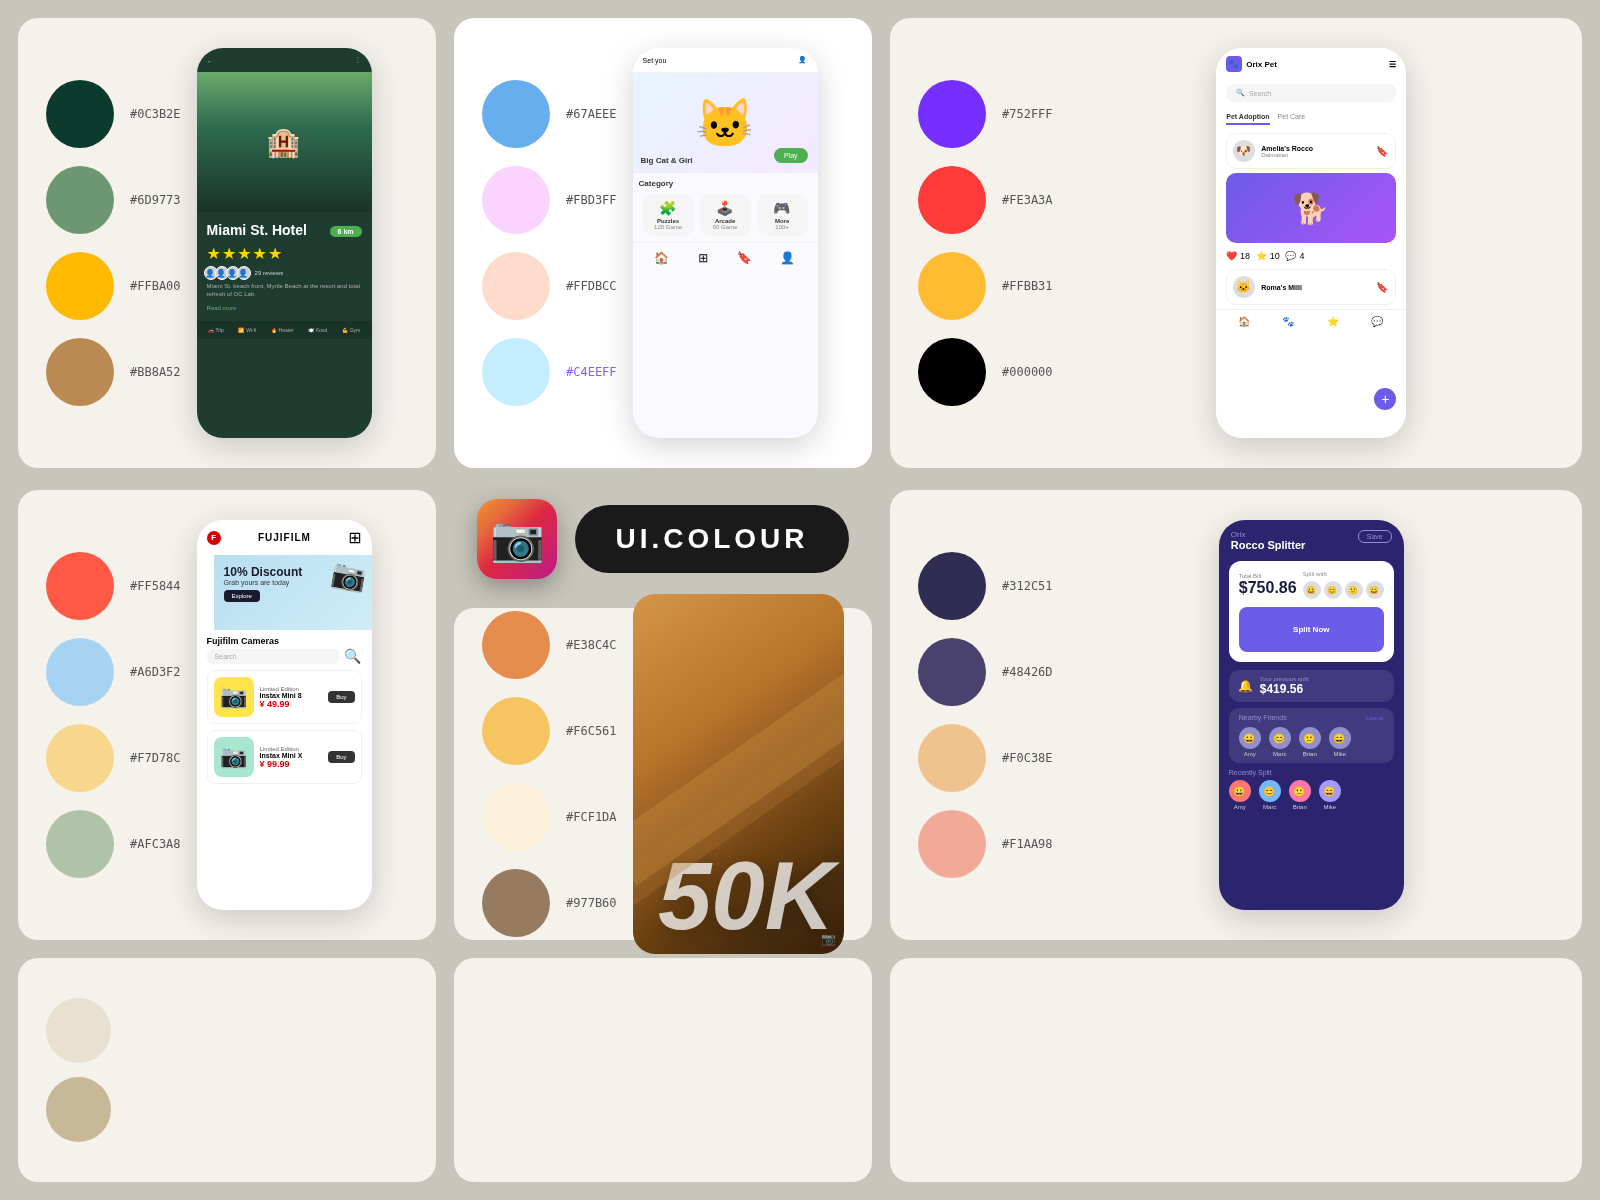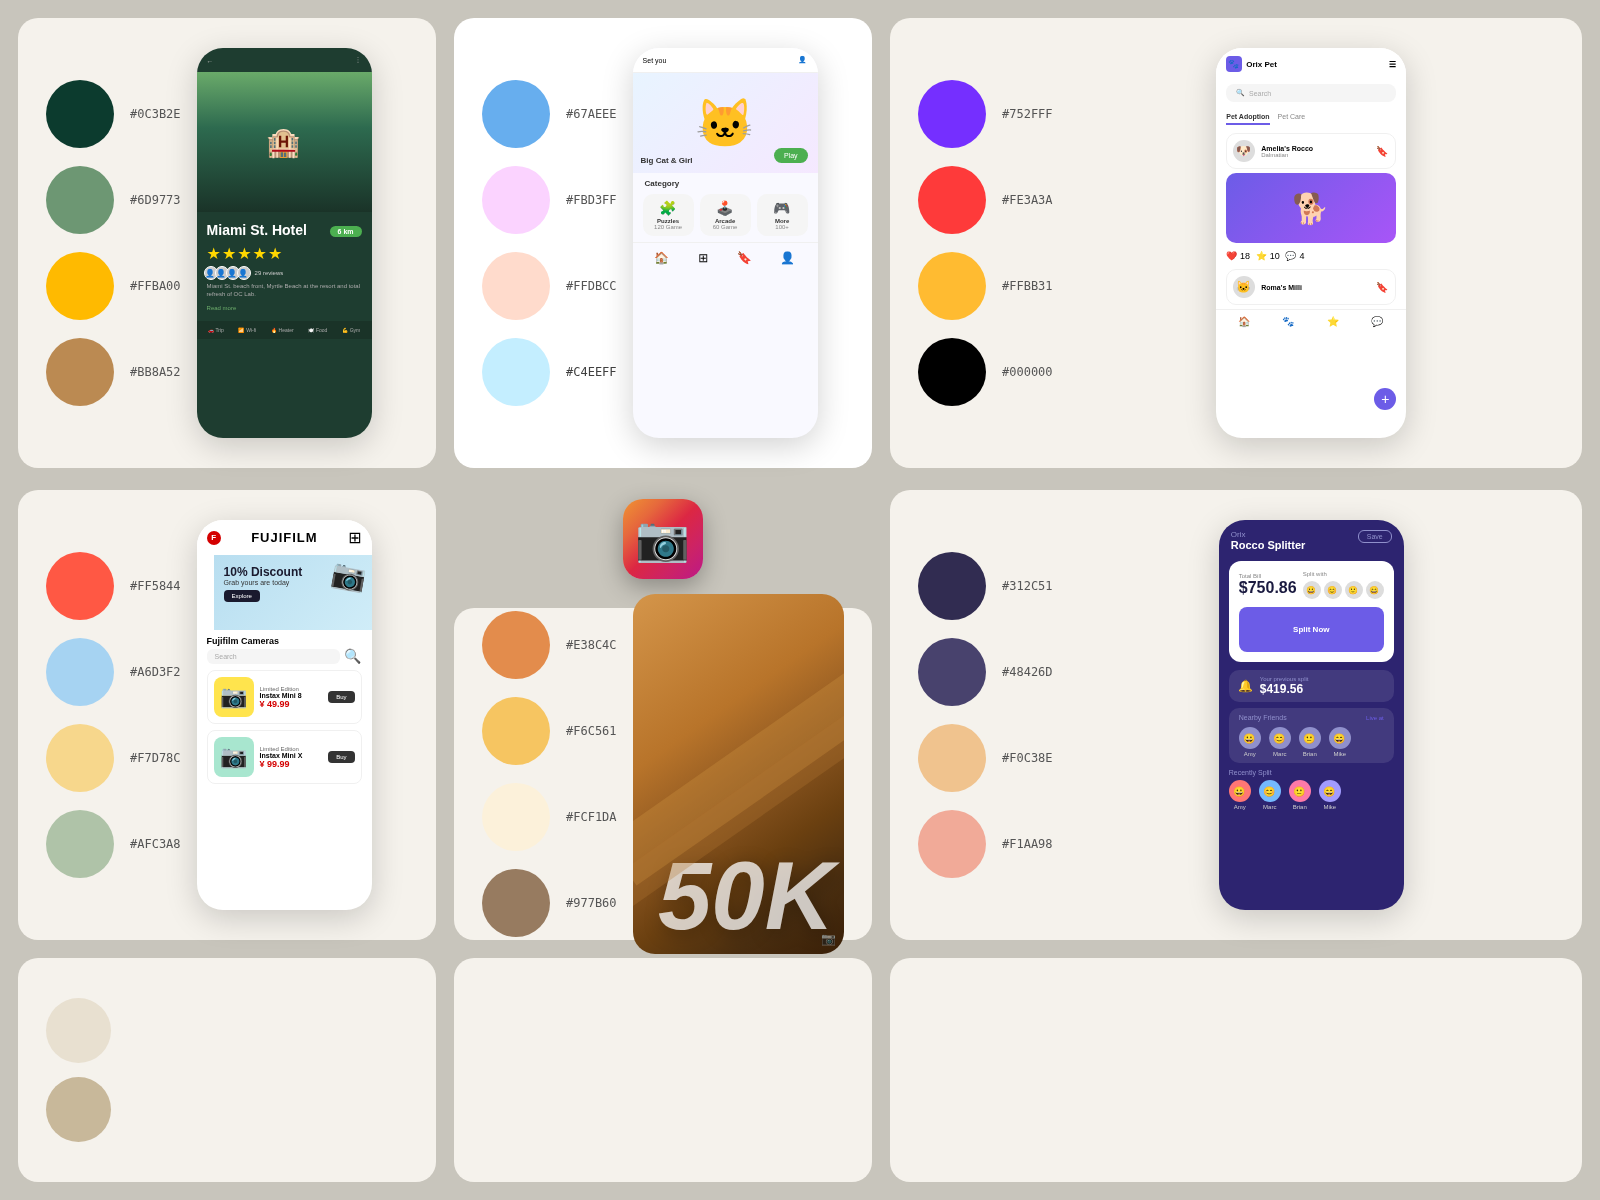--- a/index.html
+++ b/index.html
@@ -174,21 +174,21 @@
       bottom: 10px;
       background: #4CAF50;
       color: white;
       border: none;
       padding: 4px 10px;
       border-radius: 8px;
       font-size: 7px;
     }
 
     .game-category {
-      padding: 6px 12px;
+      padding: 6px 6px;
       font-size: 8px;
       font-weight: 700;
       color: #333;
     }
 
     .game-items {
       display: flex;
       gap: 6px;
       padding: 0 10px;
     }
@@ -313,21 +313,21 @@
       background: #d40000;
       border-radius: 50%;
       display: flex;
       align-items: center;
       justify-content: center;
       color: white;
       font-size: 8px;
       font-weight: 900;
     }
 
-    .fuji-brand { font-weight: 900; font-size: 13px; letter-spacing: 1px; }
+    .fuji-brand { font-weight: 900; font-size: 10px; letter-spacing: 1px; }
 
     .fuji-hero-section {
       background: linear-gradient(135deg, #b8def0, #d0edf8);
       height: 75px;
       position: relative;
       padding: 10px;
       overflow: hidden;
       margin-left: 17px;
     }
 
@@ -676,21 +676,21 @@
   <div class="swatch-col">
     <div class="swatch-circle" style="background:#67AEEE;"></div>
     <div class="swatch-circle" style="background:#FBD3FF;"></div>
     <div class="swatch-circle" style="background:#FFDBCC;"></div>
     <div class="swatch-circle" style="background:#C4EEFF;"></div>
   </div>
   <div class="label-col">
     <div class="hex-label" style="font-size:12px;color:#555;font-family:monospace;height:68px;display:flex;align-items:center;">#67AEEE</div>
     <div class="hex-label" style="font-size:12px;color:#555;font-family:monospace;height:68px;display:flex;align-items:center;">#FBD3FF</div>
     <div class="hex-label" style="font-size:12px;color:#555;font-family:monospace;height:68px;display:flex;align-items:center;">#FFDBCC</div>
-    <div class="hex-label" style="font-size:12px;color:#404040;font-family:monospace;height:68px;display:flex;align-items:center;">#C4EEFF</div>
+    <div class="hex-label" style="font-size:12px;color:#8b5cf6;font-family:monospace;height:68px;display:flex;align-items:center;">#C4EEFF</div>
   </div>
 
   <div class="phone-screen phone-game-screen">
     <div class="game-top-bar">
       <span>Set you</span>
       <span>👤</span>
     </div>
     <div class="game-hero">
       <span style="font-size:48px;">🐱</span>
       <div style="position:absolute;left:8px;bottom:8px;">
@@ -786,20 +786,21 @@
         <span>🐾</span>
         <span>⭐</span>
         <span>💬</span>
       </div>
     </div>
   </div>
 </div>
 
 <div style="position:absolute; left:454px; top:485px; width:418px; height:108px; display:flex; align-items:center; justify-content:center; gap:18px;">
   <div class="instagram-icon">📷</div>
+  <div class="brand-pill">UI.COLOUR</div>
 </div>
 
 <div class="panel" style="left:18px; top:490px; width:418px; height:450px;">
   <div class="swatch-col">
     <div class="swatch-circle" style="background:#FF5844;"></div>
     <div class="swatch-circle" style="background:#A6D3F2;"></div>
     <div class="swatch-circle" style="background:#F7D78C;"></div>
     <div class="swatch-circle" style="background:#AFC3A8;"></div>
   </div>
   <div class="label-col">

